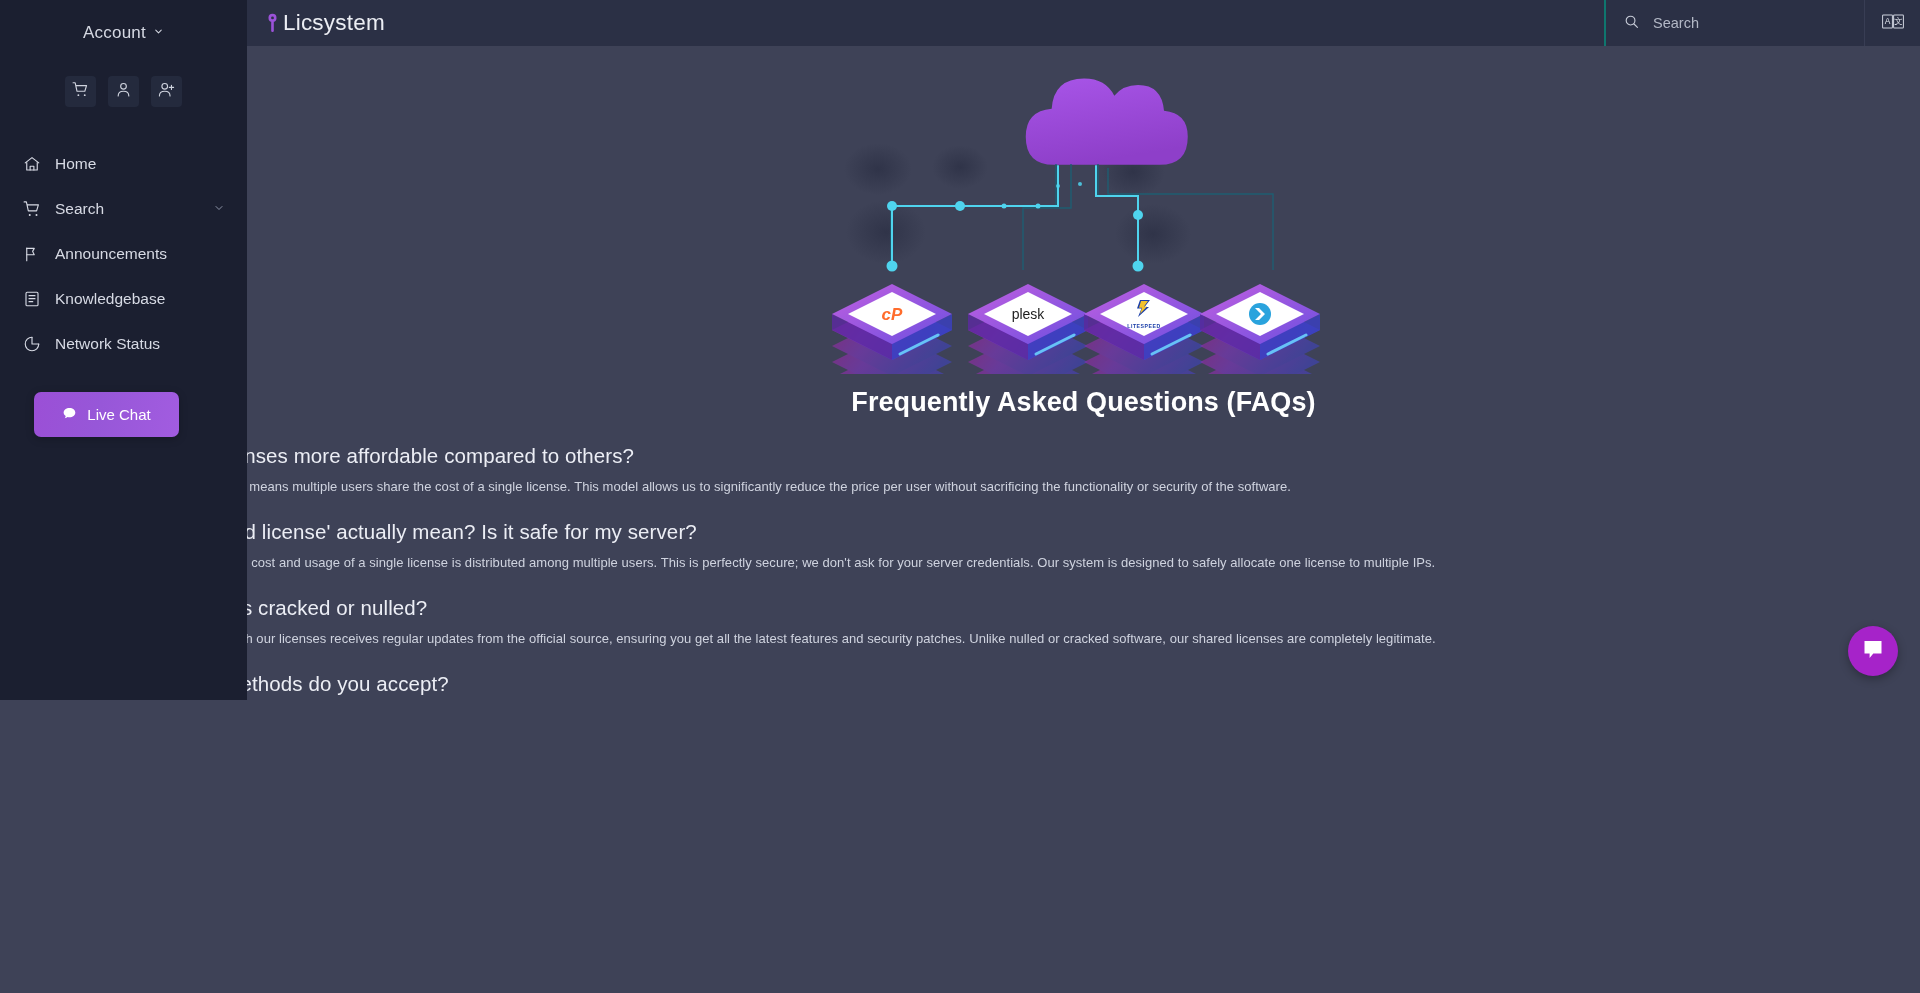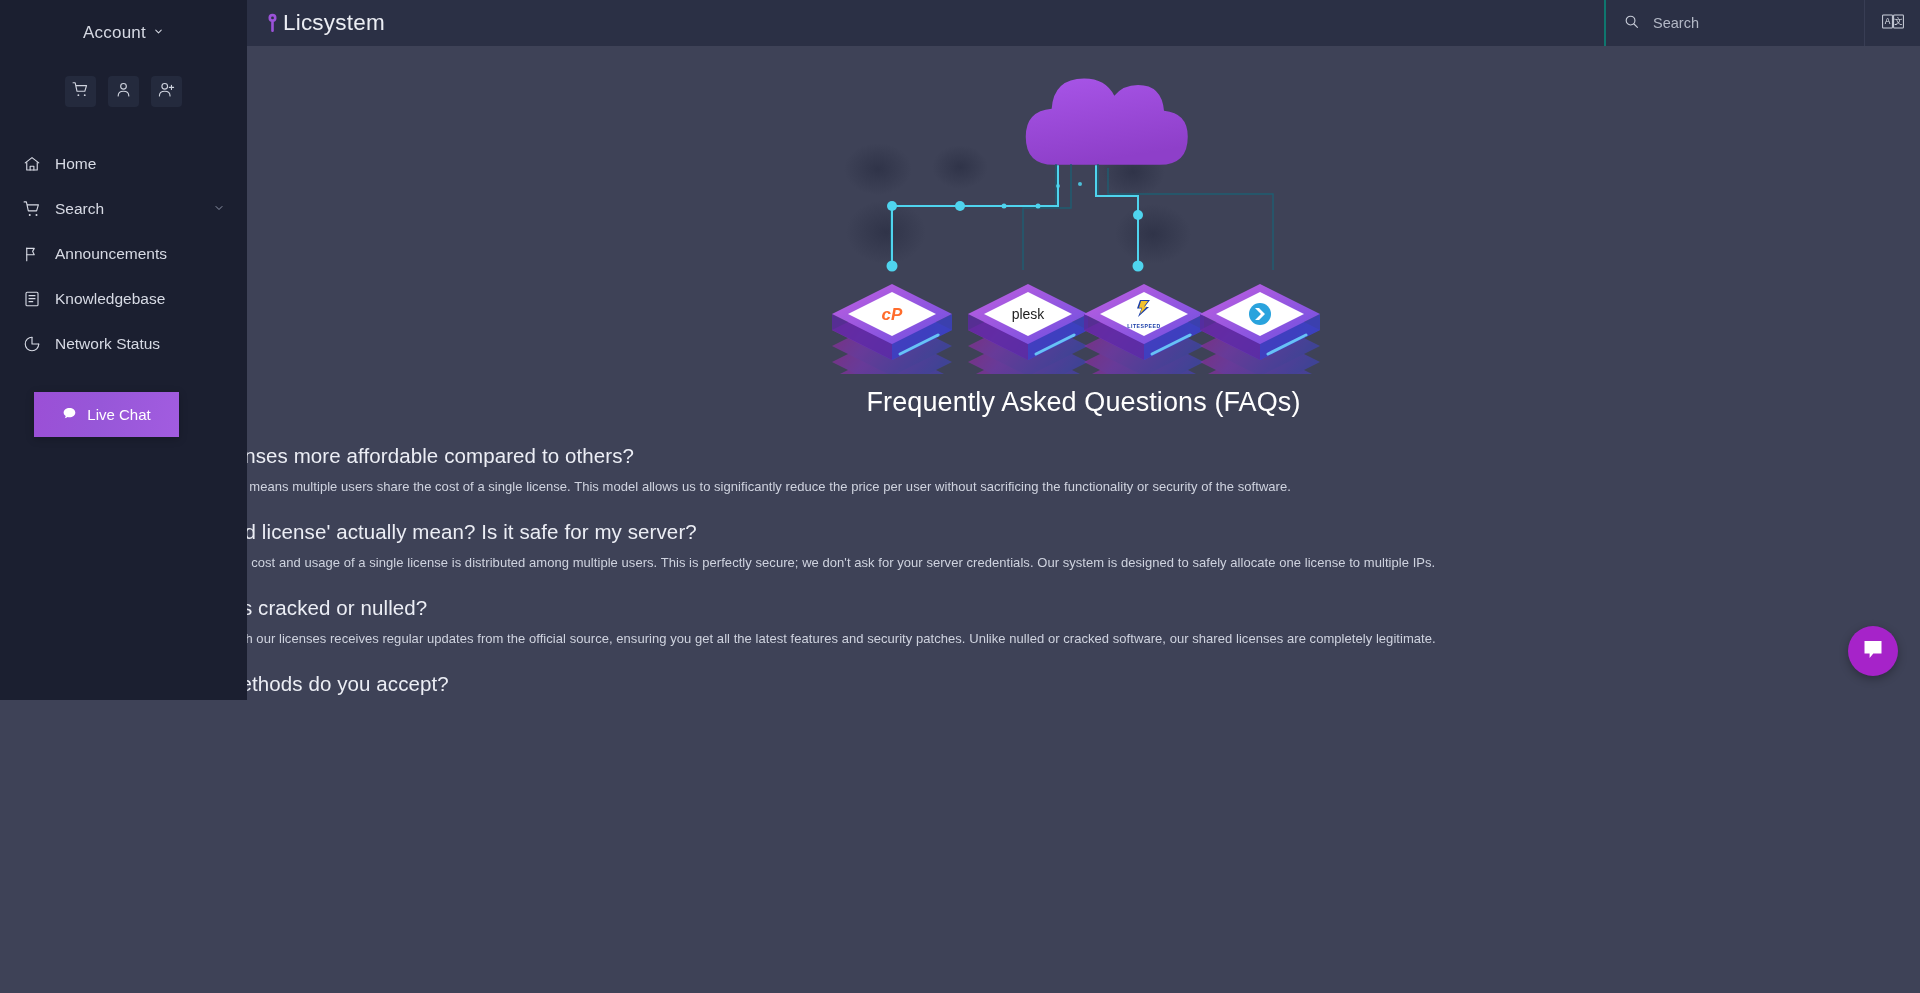--- a/index.html
+++ b/index.html
@@ -45,21 +45,21 @@
     height: 45px; padding: 0 22px; gap: 14px;
     color: #d7dae4; font-size: 15.5px; cursor: pointer; position: relative;
   }
   .nav-item .nav-ic { width: 19px; height: 19px; display:flex; align-items:center; justify-content:center; flex: 0 0 19px;}
   .nav-item .nav-ic svg { width: 18px; height: 18px; stroke: #d7dae4; fill: none; stroke-width: 1.5; }
   .nav-item .nav-caret { margin-left: auto; }
   .nav-item .nav-caret svg { width: 12px; height: 12px; stroke: #9aa0b3; fill: none; stroke-width: 1.8; }
 
   .live-chat {
     margin: 26px 0 0 34px;
-    width: 145px; height: 45px; border-radius: 0;
+    width: 145px; height: 45px; border-radius: 7px;
     background: linear-gradient(100deg,#9b4fd6 0%, #9757d8 45%, #a25ce0 100%);
     display: flex; align-items: center; justify-content: center; gap: 10px;
     color: #fff; font-size: 15px; cursor: pointer;
     box-shadow: 0 2px 8px rgba(0,0,0,.22);
   }
   .live-chat svg { width: 15px; height: 15px; fill: #fff; }
 
   
   .main { flex: 1; height: 696px; display: flex; flex-direction: column; background: #3e4257; }
 
@@ -95,21 +95,21 @@
 
   .content { flex: 1; overflow: hidden; position: relative; }
 
   
   .hero { height: 335px; display: flex; align-items: center; justify-content: center; padding-left: 8px; }
   .hero svg { display: block; }
 
   
   .faq-title {
     text-align: center; color: #ffffff;
-    font-size: 27px; font-weight: normal; letter-spacing: .1px;
+    font-size: 27px; font-weight: bold; letter-spacing: .1px;
     margin-top: 6px; margin-bottom: 26px;
   }
   .faq-list { padding: 0 38px 0 308px; margin-left: -247px; }
   .faq-list { padding: 0 40px 0 61px; }
   .faq-q {
     color: #eceef5; font-size: 20.5px; font-weight: 400;
     margin-bottom: 10px; letter-spacing: .1px;
   }
   .faq-a {
     color: #cfd3df; font-size: 13px; line-height: 1.45;

